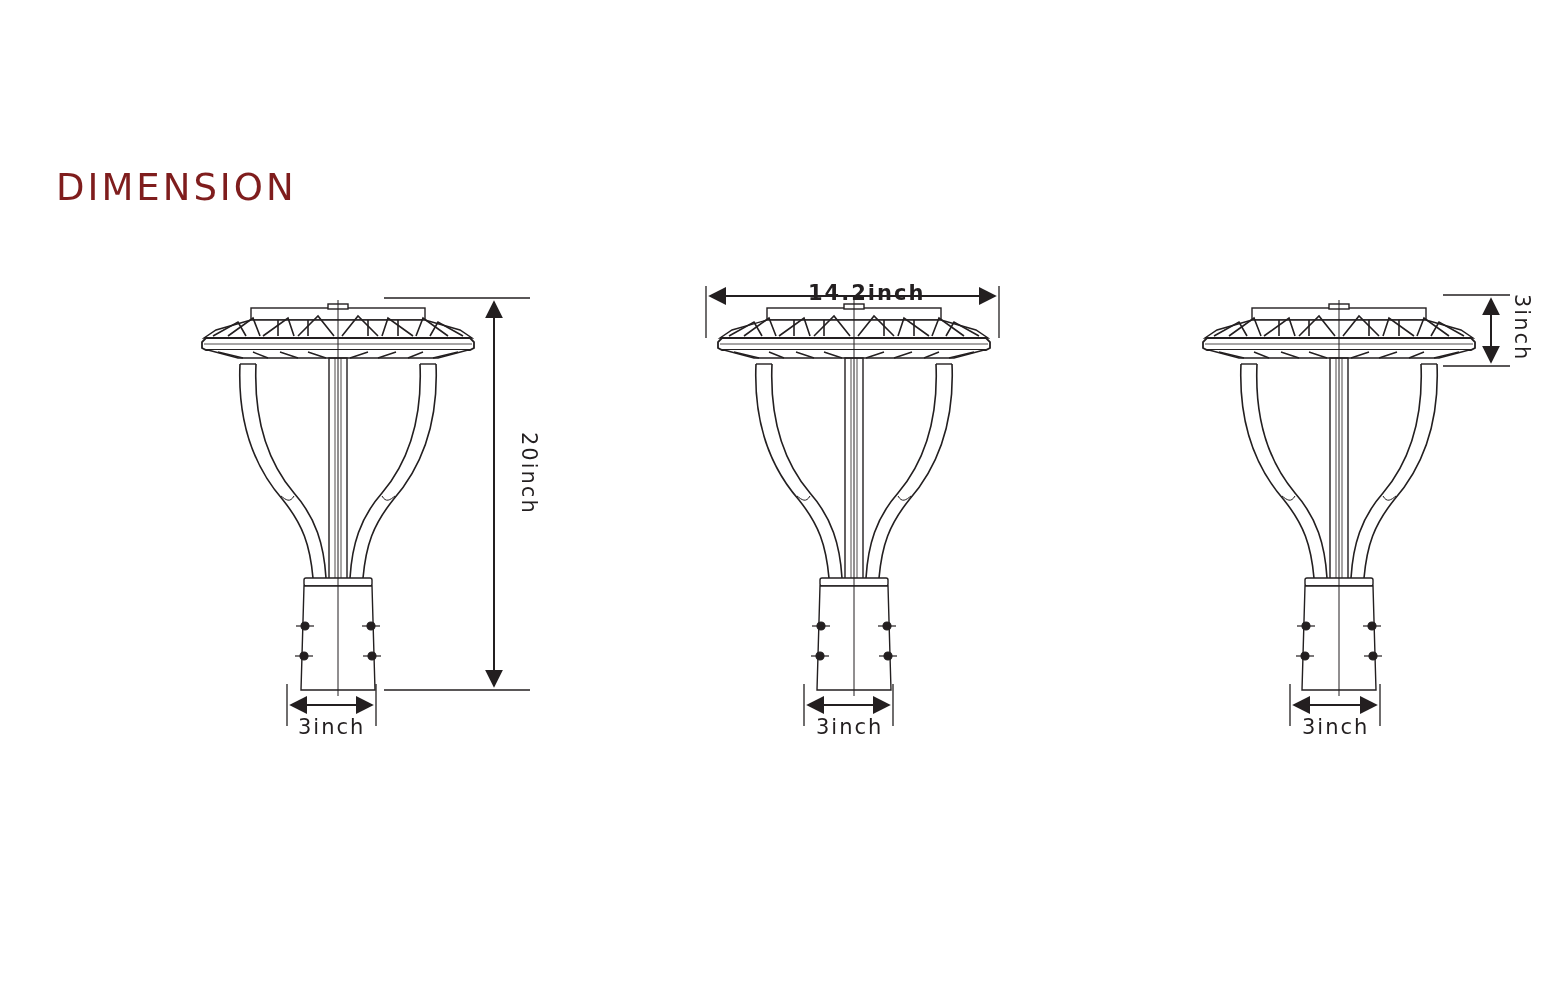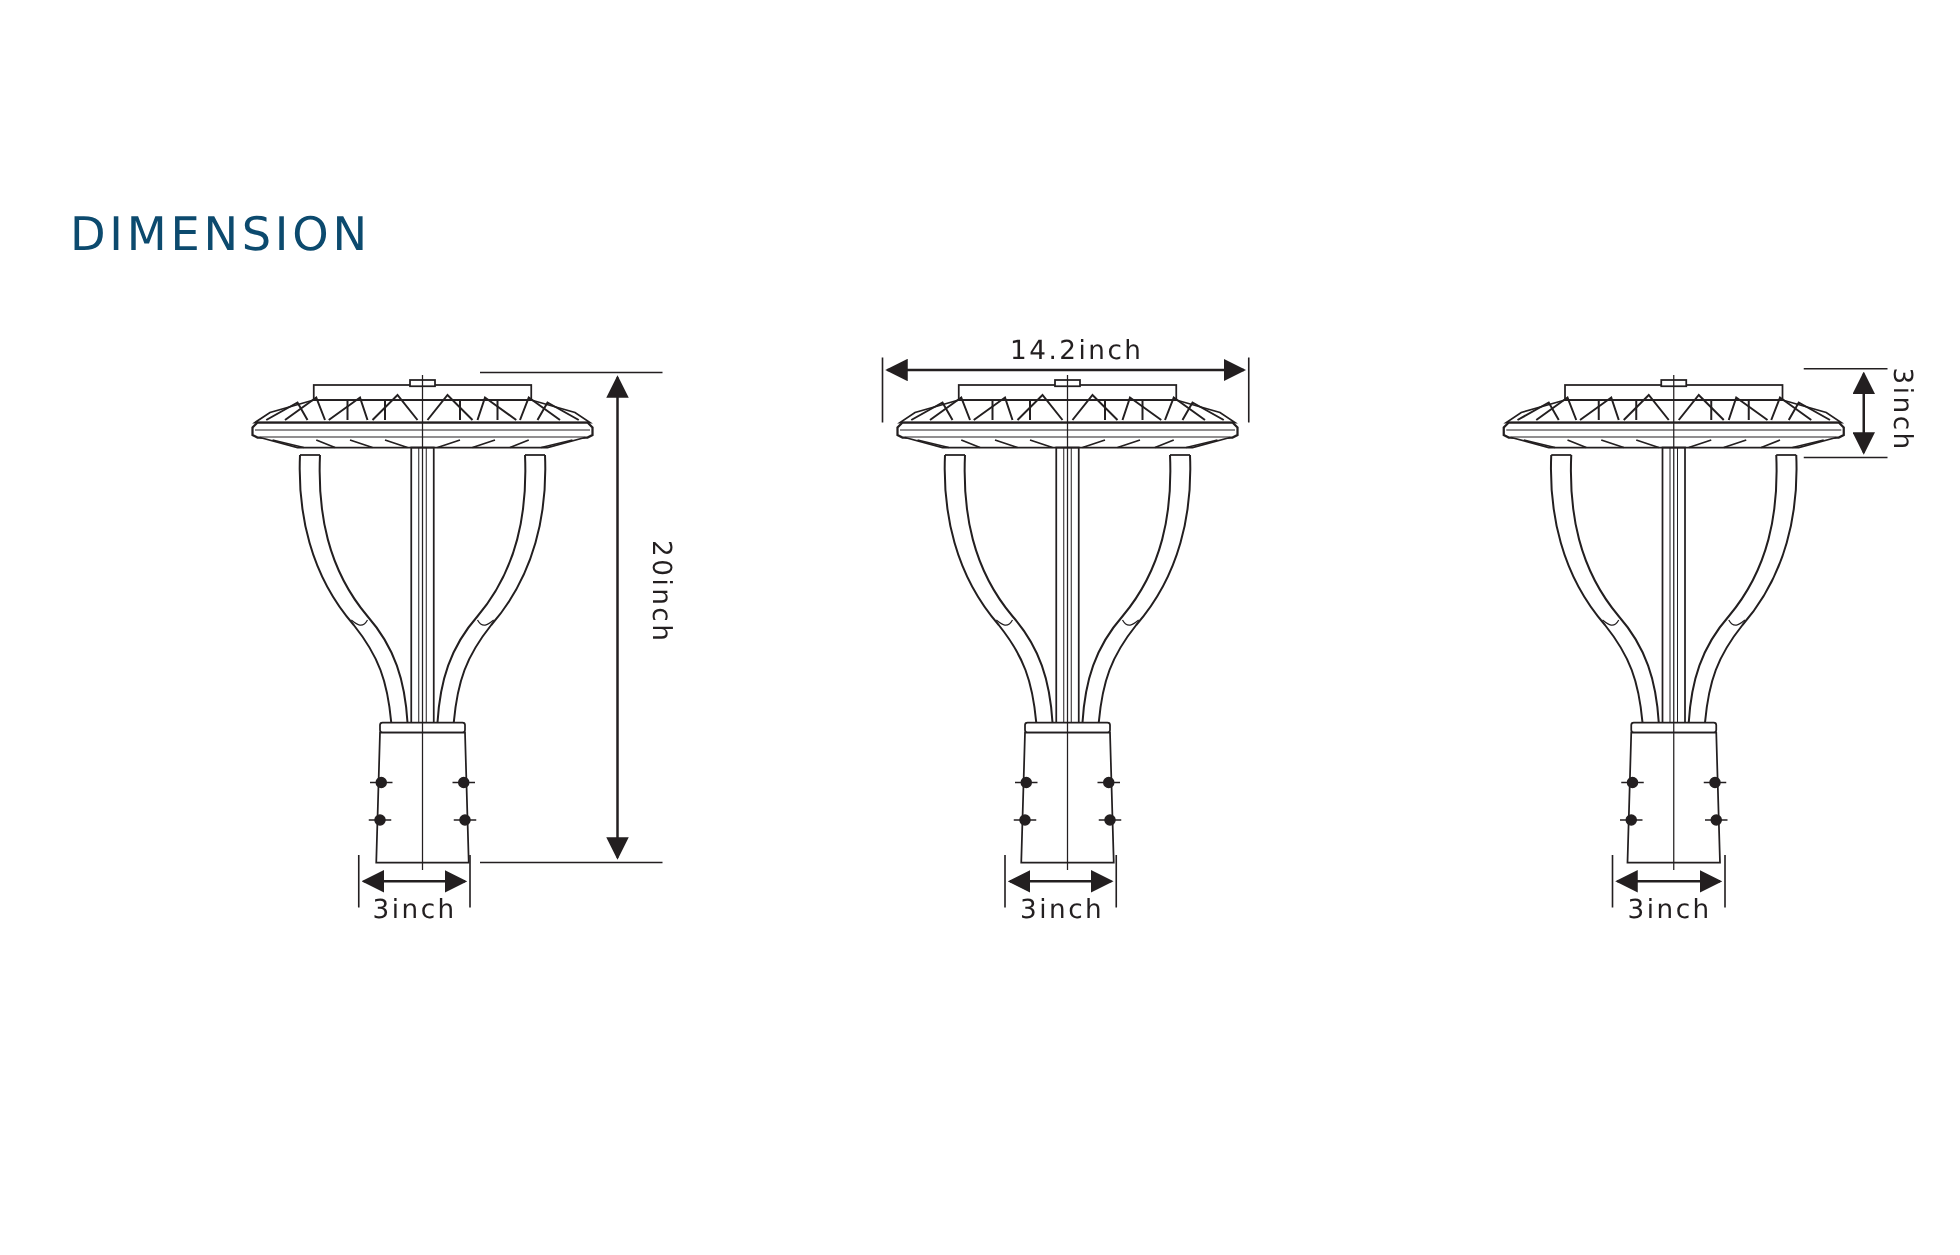--- a/index.html
+++ b/index.html
@@ -1,19 +1,19 @@
 <!DOCTYPE html>
 <html><head>
   <meta charset="utf-8">
   <style>
     html, body { margin: 0; padding: 0; background: #ffffff; }
     body { width: 1568px; height: 1004px; position: relative; overflow: hidden;
            font-family: "DejaVu Sans", sans-serif; color: #231f20; }
     .title { position: absolute; left: 56px; top: 166px; font-size: 37px;
-             letter-spacing: 3px; font-weight: 400; color: #0c4a6e; }
+             letter-spacing: 3px; font-weight: 400; color: #7f1d1d; }
     svg.canvas { position: absolute; left: 0; top: 0; }
     .dim-label { position: absolute; font-size: 21px; letter-spacing: 2px; color: #231f20;
                  white-space: nowrap; }
     .dim-label.vertical { transform-origin: left top; transform: rotate(90deg); }
   </style>
 </head>
 <body>
 
 <div class="title">DIMENSION</div>
 
@@ -127,17 +127,17 @@
       <line x1="1290" y1="684" x2="1290" y2="726" stroke-width="1.3"></line>
       <line x1="1380" y1="684" x2="1380" y2="726" stroke-width="1.3"></line>
       <line x1="1294" y1="705" x2="1376" y2="705" stroke-width="2" marker-start="url(#arrow)" marker-end="url(#arrow)"></line>
     </g>
   </g>
 </svg>
 
 <div class="dim-label vertical" style="left:541px; top:432px;">20inch</div>
 <div class="dim-label" style="left:298px; top:715px;">3inch</div>
 
-<div class="dim-label" style="left:808px; top:268px;">14.2inch</div>
+<div class="dim-label" style="left:808px; top:281px;font-weight:bold;">14.2inch</div>
 <div class="dim-label" style="left:816px; top:715px;">3inch</div>
 
 <div class="dim-label vertical" style="left:1534px; top:294px;">3inch</div>
 <div class="dim-label" style="left:1302px; top:715px;">3inch</div>
 
 </body></html>

